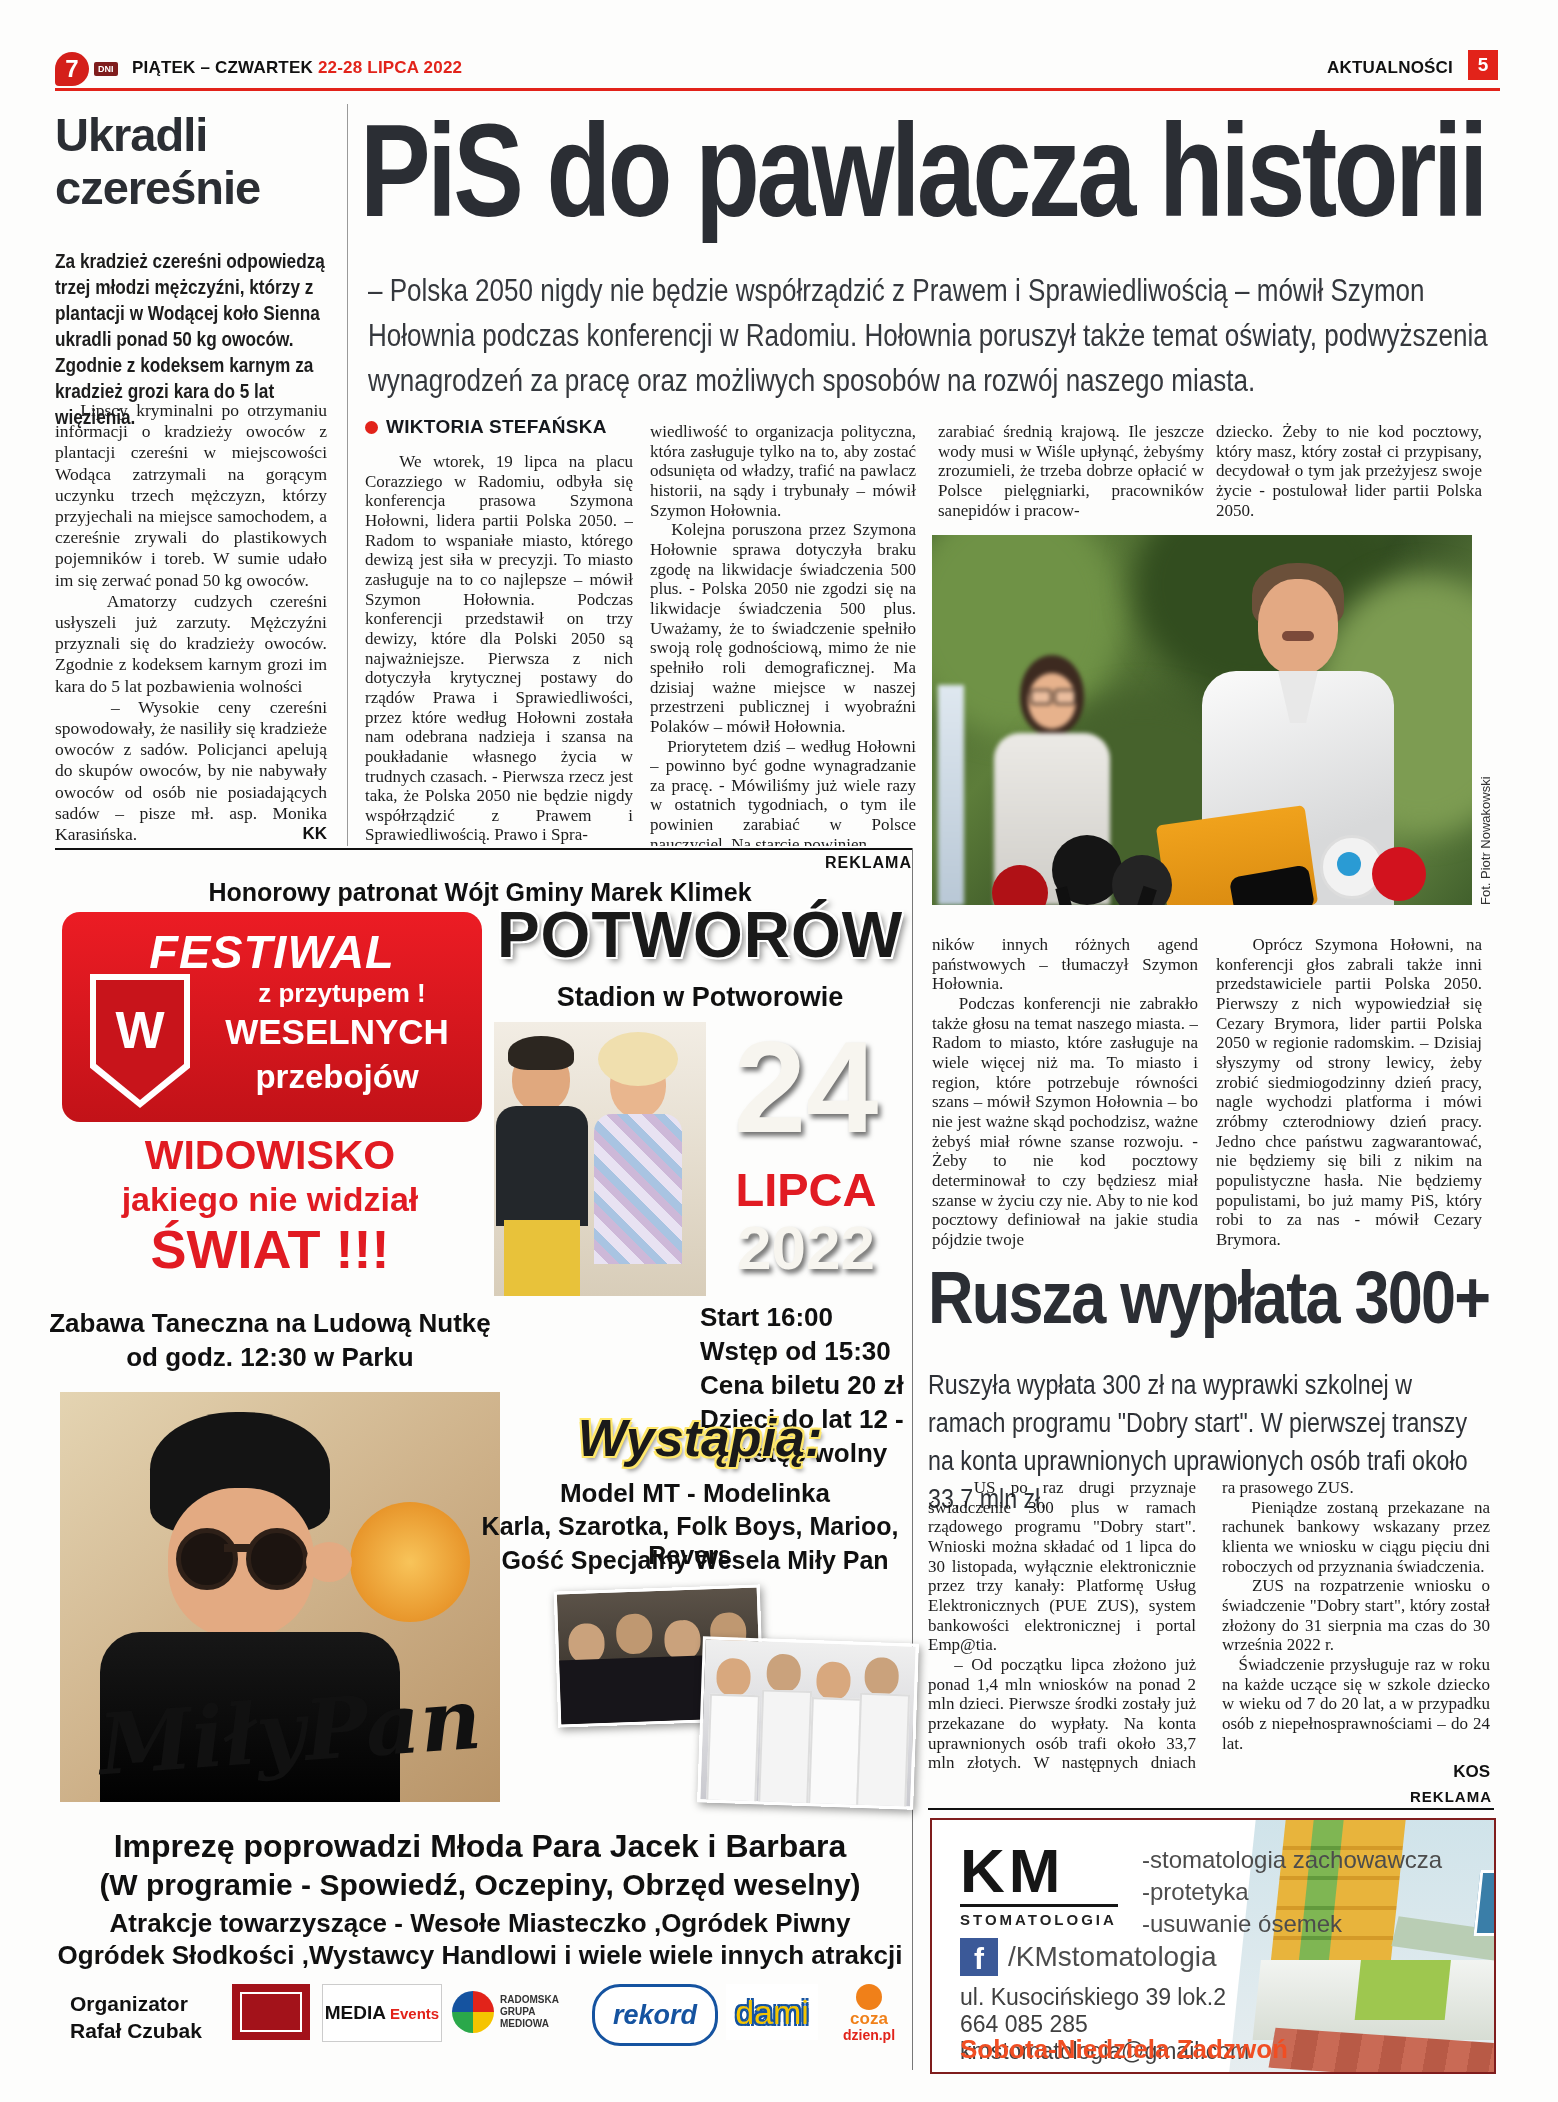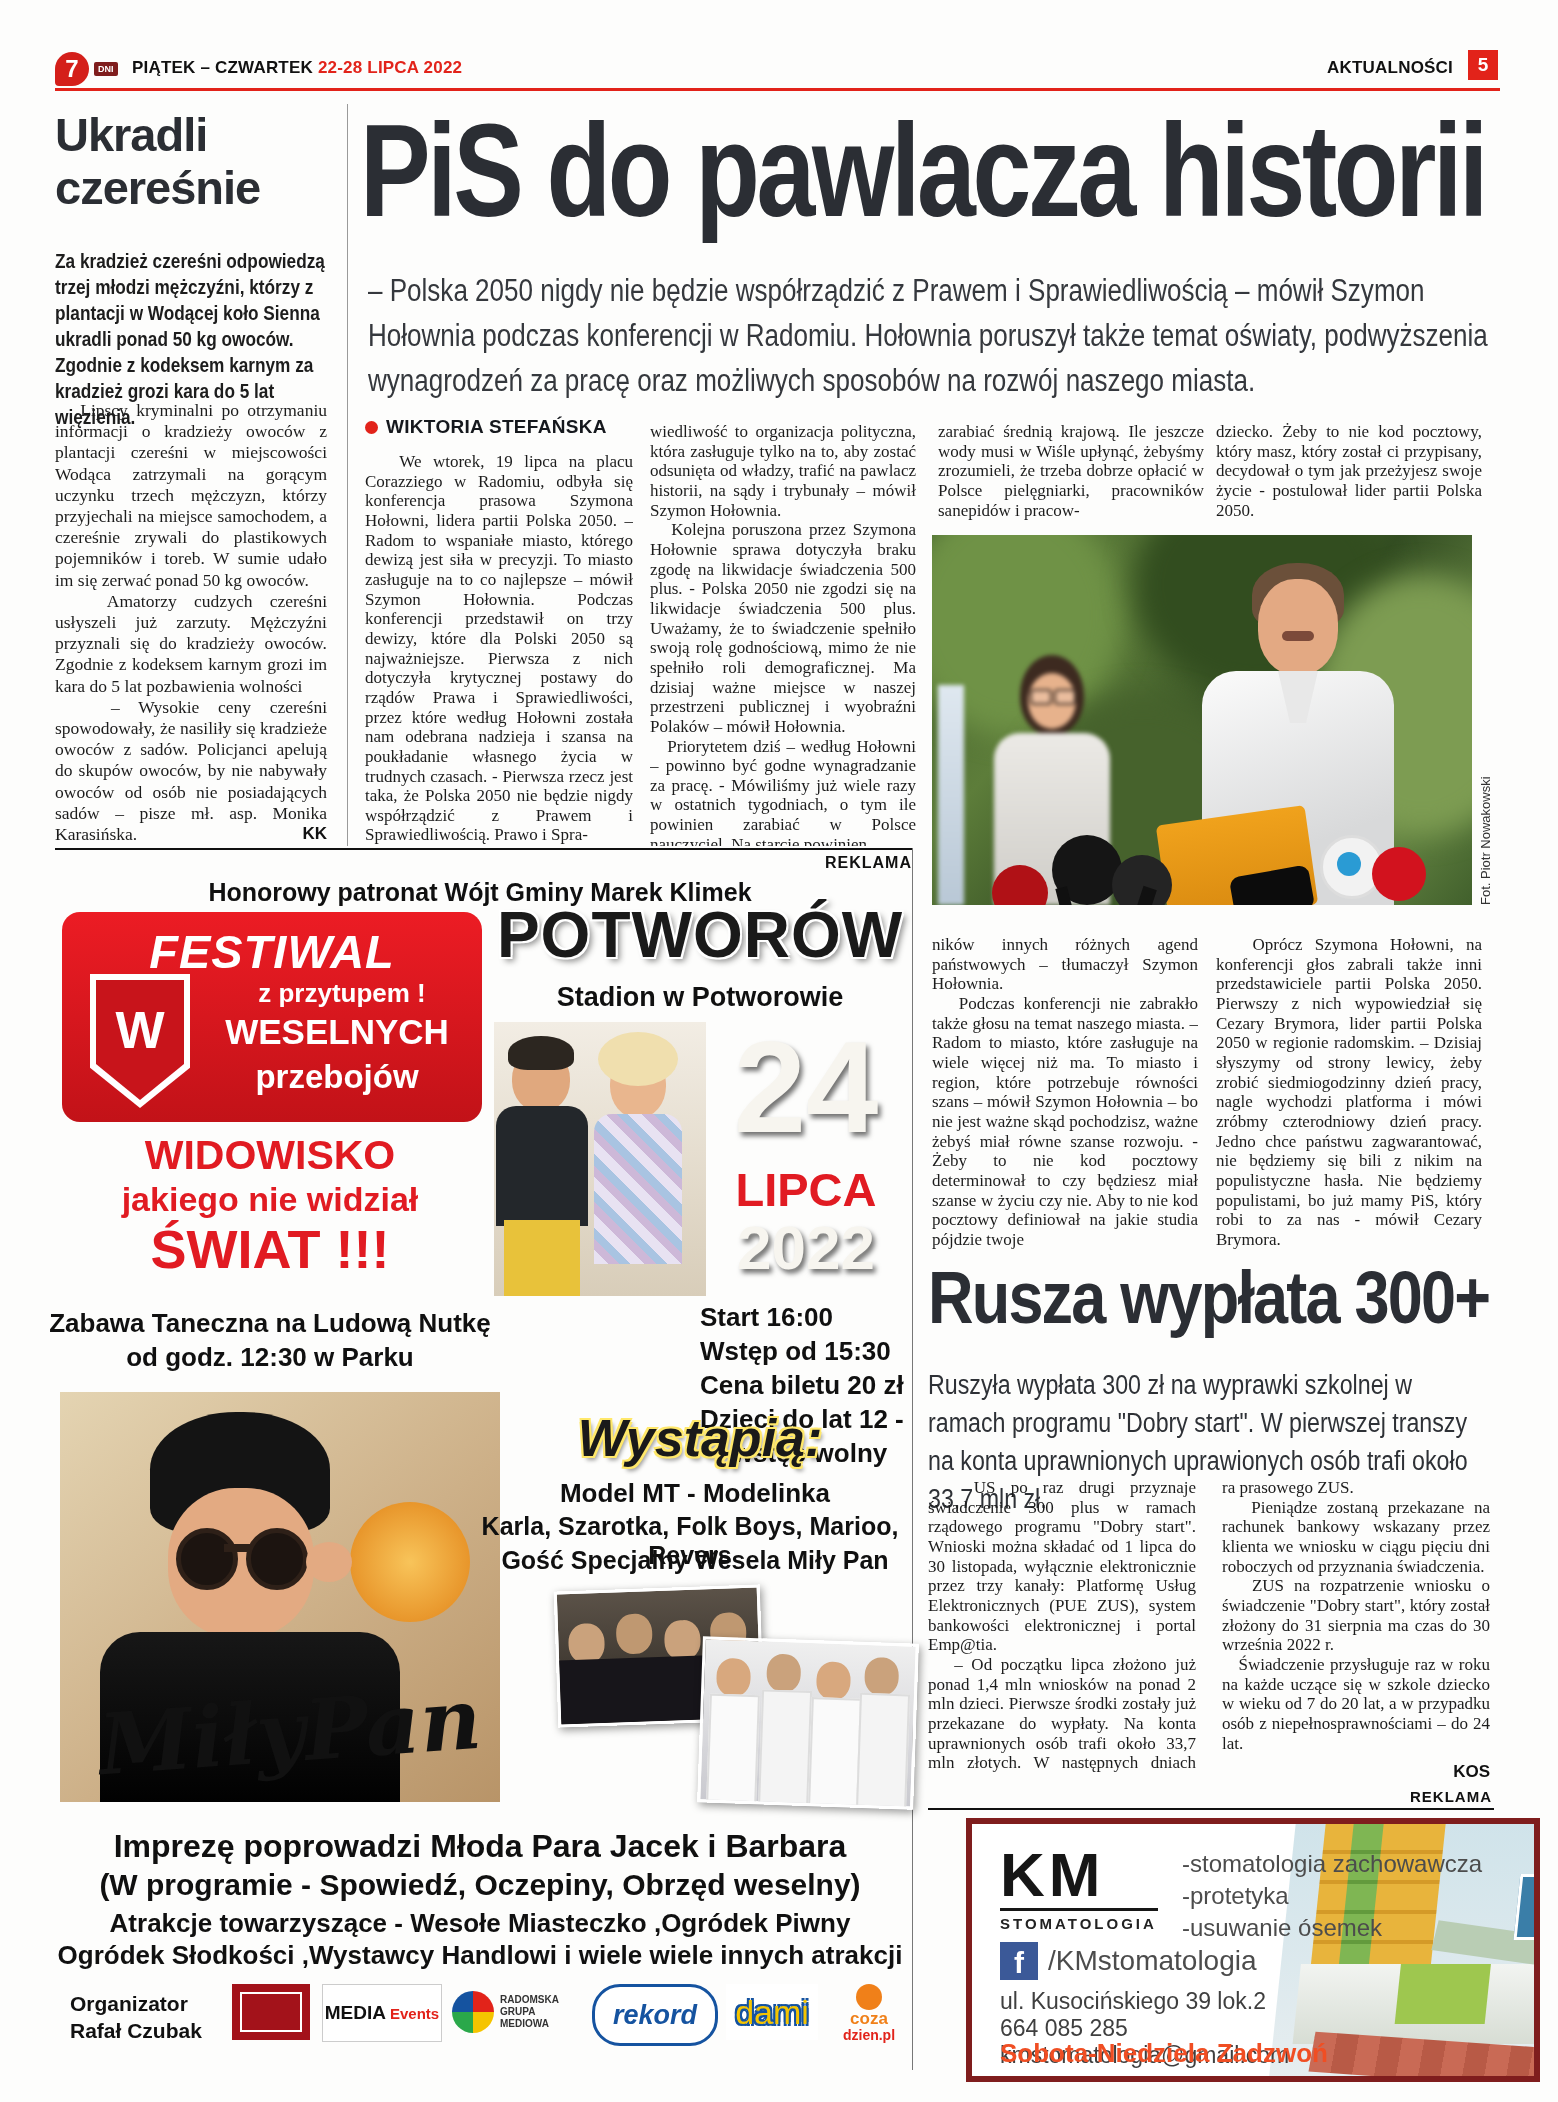--- a/index.html
+++ b/index.html
@@ -247,21 +247,21 @@
    – Od początku lipca złożono już ponad 1,4 mln wniosków na ponad 2 mln dzieci. Pierwsze środki zostały już przekazane do wypłaty. Na konta uprawnionych osób trafi około 33,7 mln złotych. W następnych dniach przygotowujemy kolejne wypłaty – mówi Grzegorz Dyjak z biu-</div>
   <div class="abs serif" style="left:1222px;top:1478px;width:268px;height:296px;font-size:17px;line-height:19.65px;overflow:hidden;">ra prasowego ZUS.
    Pieniądze zostaną przekazane na rachunek bankowy wskazany przez klienta we wniosku w ciągu pięciu dni roboczych od przyznania świadczenia.
    ZUS na rozpatrzenie wniosku o świadczenie "Dobry start", który został złożony do 31 sierpnia ma czas do 30 września 2022 r.
    Świadczenie przysługuje raz w roku na każde uczące się w szkole dziecko w wieku od 7 do 20 lat, a w przypadku osób z niepełnosprawnościami – do 24 lat.</div>
   <div class="abs initials" style="left:1222px;top:1762px;width:268px;font-size:17px;">KOS</div>
 
   <div class="abs rek" style="left:1280px;top:1788px;width:212px;text-align:right;font-size:15px;">REKLAMA</div>
   <div class="abs rule" style="left:928px;top:1808px;width:566px;height:2px;"></div>
 
-  <div class="abs" style="left:966px;top:1818px;width:562px;height:252px;border:6px solid #7f1d1d;background:#fff;overflow:hidden;">
+  <div class="abs" style="left:930px;top:1818px;width:562px;height:252px;border:2px solid #7f1d1d;background:#fff;overflow:hidden;">
 
     <div class="abs" style="left:310px;top:-10px;width:280px;height:280px;transform:skewX(-6deg);overflow:hidden;background:linear-gradient(#cfe3ea,#e8eef0);">
       <div class="abs" style="left:30px;top:10px;width:120px;height:180px;background:repeating-linear-gradient(#e8b43c 0 26px,#d49a28 26px 30px);"></div>
       <div class="abs" style="left:58px;top:10px;width:30px;height:180px;background:repeating-linear-gradient(#7fb653 0 26px,#639a3d 26px 30px);"></div>
       <div class="abs" style="left:20px;top:150px;width:260px;height:80px;background:linear-gradient(#f2f4f1,#d7ddd4);"></div>
       <div class="abs" style="left:120px;top:150px;width:90px;height:60px;background:#9ec74f;"></div>
       <div class="abs" style="left:150px;top:120px;width:200px;height:30px;background:#b9cdb4;transform:rotate(8deg);"></div>
       <div class="abs" style="left:40px;top:226px;width:240px;height:40px;background:repeating-linear-gradient(90deg,#c96a55 0 22px,#b85a46 22px 44px);transform:rotate(4deg);"></div>
       <div class="abs" style="left:230px;top:60px;width:44px;height:60px;background:#3a7ea8;border:3px solid #fff;"></div>
     </div>

